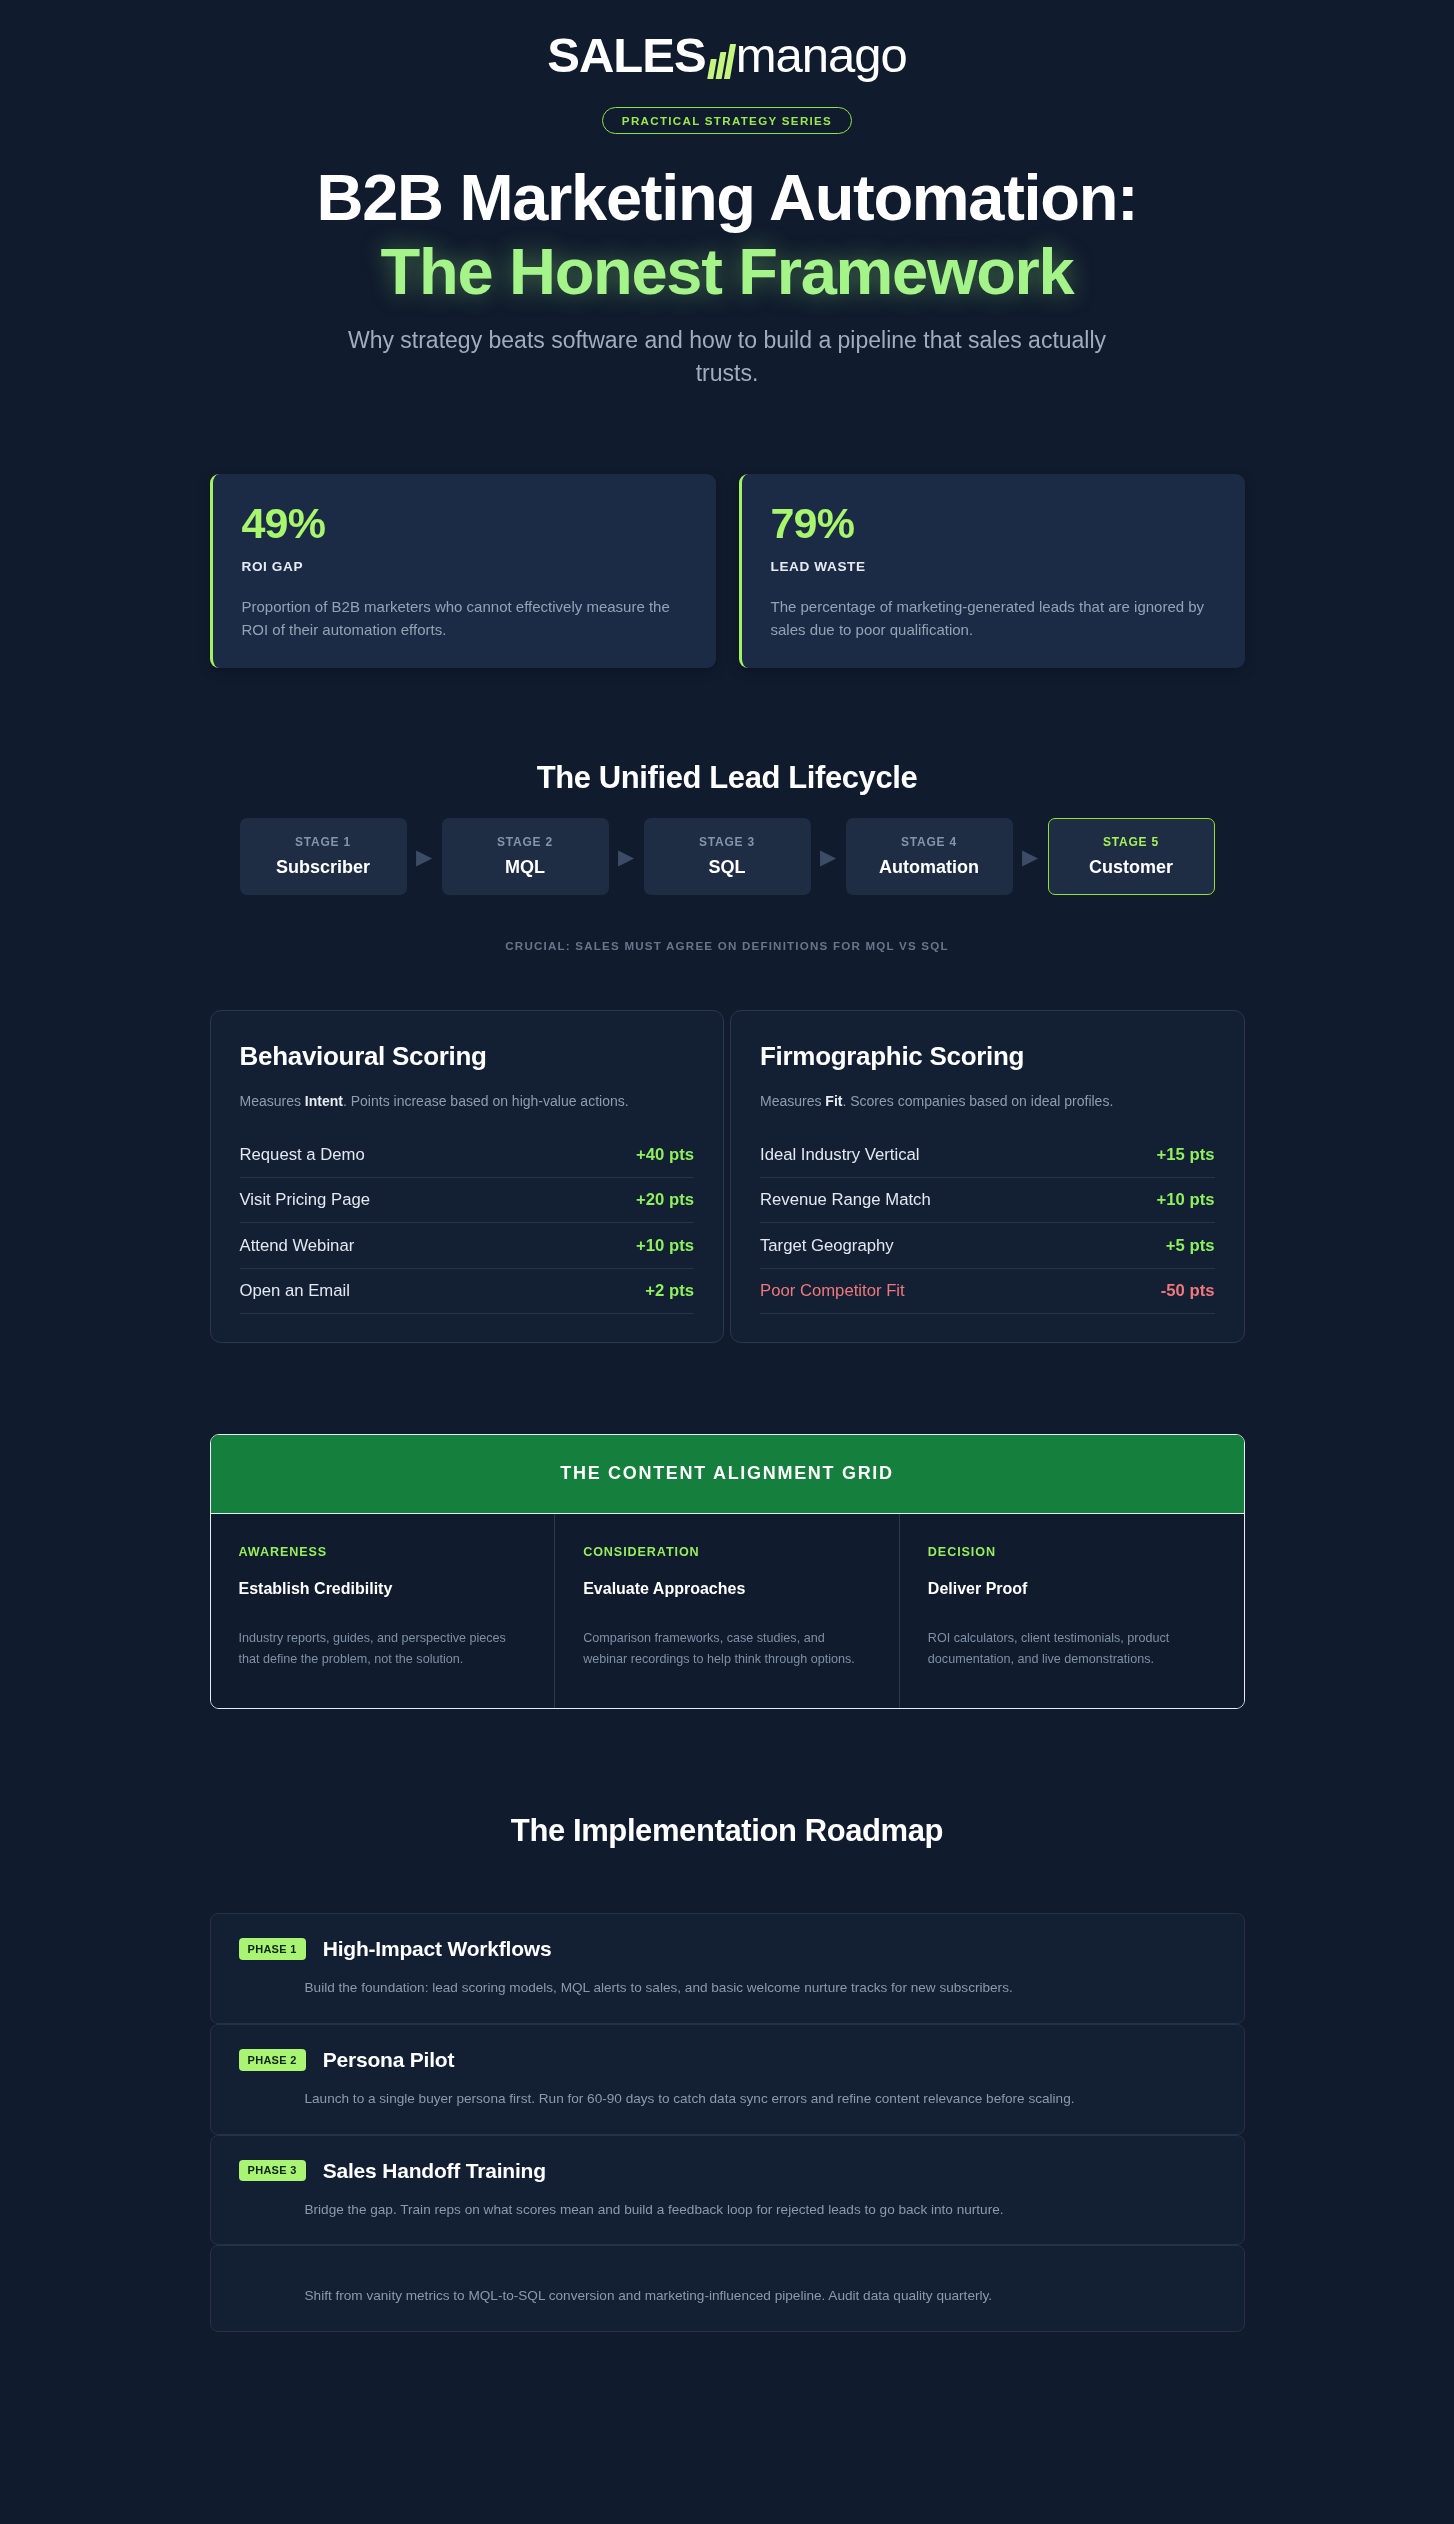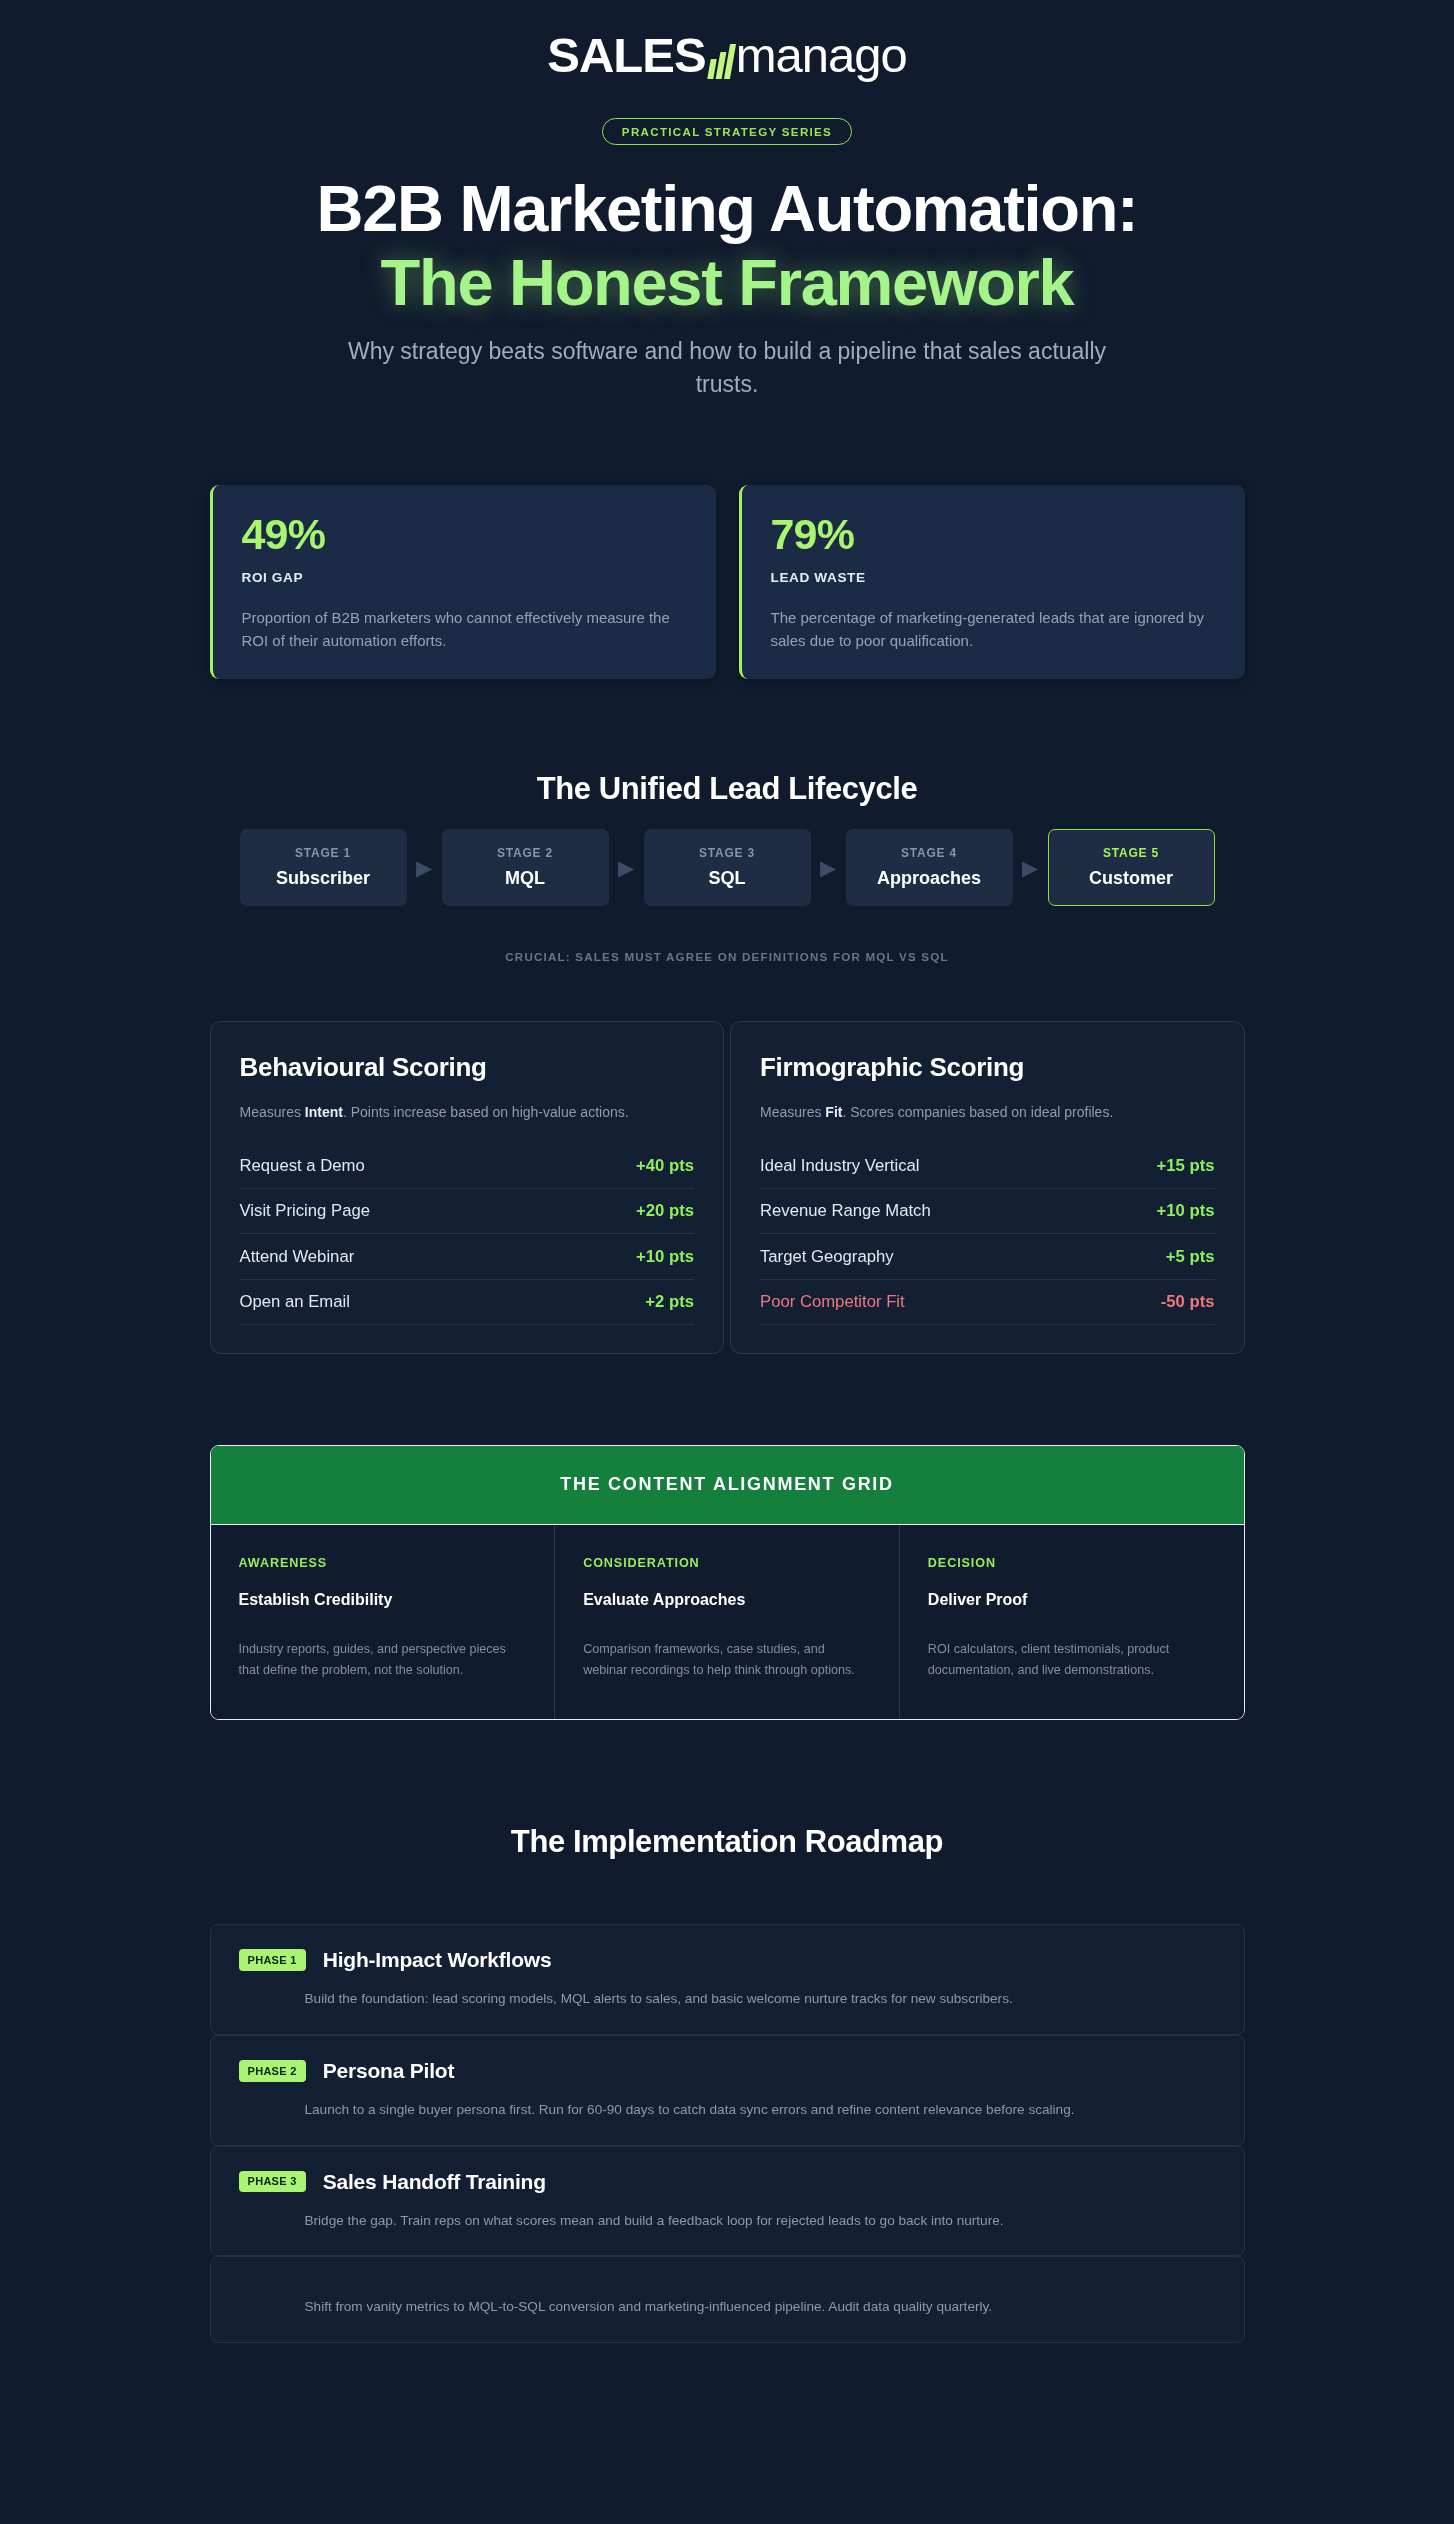--- a/index.html
+++ b/index.html
@@ -23,21 +23,21 @@
   }
   .logo .sales { letter-spacing:-1px; }
   .logo .mark { display:inline-flex; align-items:flex-end; gap:3px; margin:0 3px 1px 3px; height:36px; }
   .logo .mark i { display:block; width:6px; background:#c3f57f; transform:skewX(-10deg); border-radius:0.5px; }
   .logo .mark i:nth-child(1){ height:20px; }
   .logo .mark i:nth-child(2){ height:27px; }
   .logo .mark i:nth-child(3){ height:35px; }
   .logo .manago { font-weight:400; letter-spacing:-1px; }
 
   .pill {
-    display:inline-block; margin-top:38px;
+    display:inline-block; margin-top:27px;
     border:1px solid #8ae44a; border-radius:504px;
     color:#9ae84f; font-size:11.6px; font-weight:700; letter-spacing:1.3px;
     padding:5.6px 19px 6px 19px;
   }
 
   h1.title {
     margin-top:27px;
     font-size:65px; font-weight:700; line-height:1.14; color:#ffffff;
     letter-spacing:-1.3px;
   }
@@ -203,21 +203,21 @@
           <div class="slabel">MQL</div>
         </div>
         <div class="arrow">▶</div>
         <div class="stage">
           <div class="sname">STAGE 3</div>
           <div class="slabel">SQL</div>
         </div>
         <div class="arrow">▶</div>
         <div class="stage">
           <div class="sname">STAGE 4</div>
-          <div class="slabel">Approaches</div>
+          <div class="slabel">Automation</div>
         </div>
         <div class="arrow">▶</div>
         <div class="stage active">
           <div class="sname">STAGE 5</div>
           <div class="slabel">Customer</div>
         </div>
       </div>
       <div class="crucial">CRUCIAL: SALES MUST AGREE ON DEFINITIONS FOR MQL VS SQL</div>
     </div>
 

